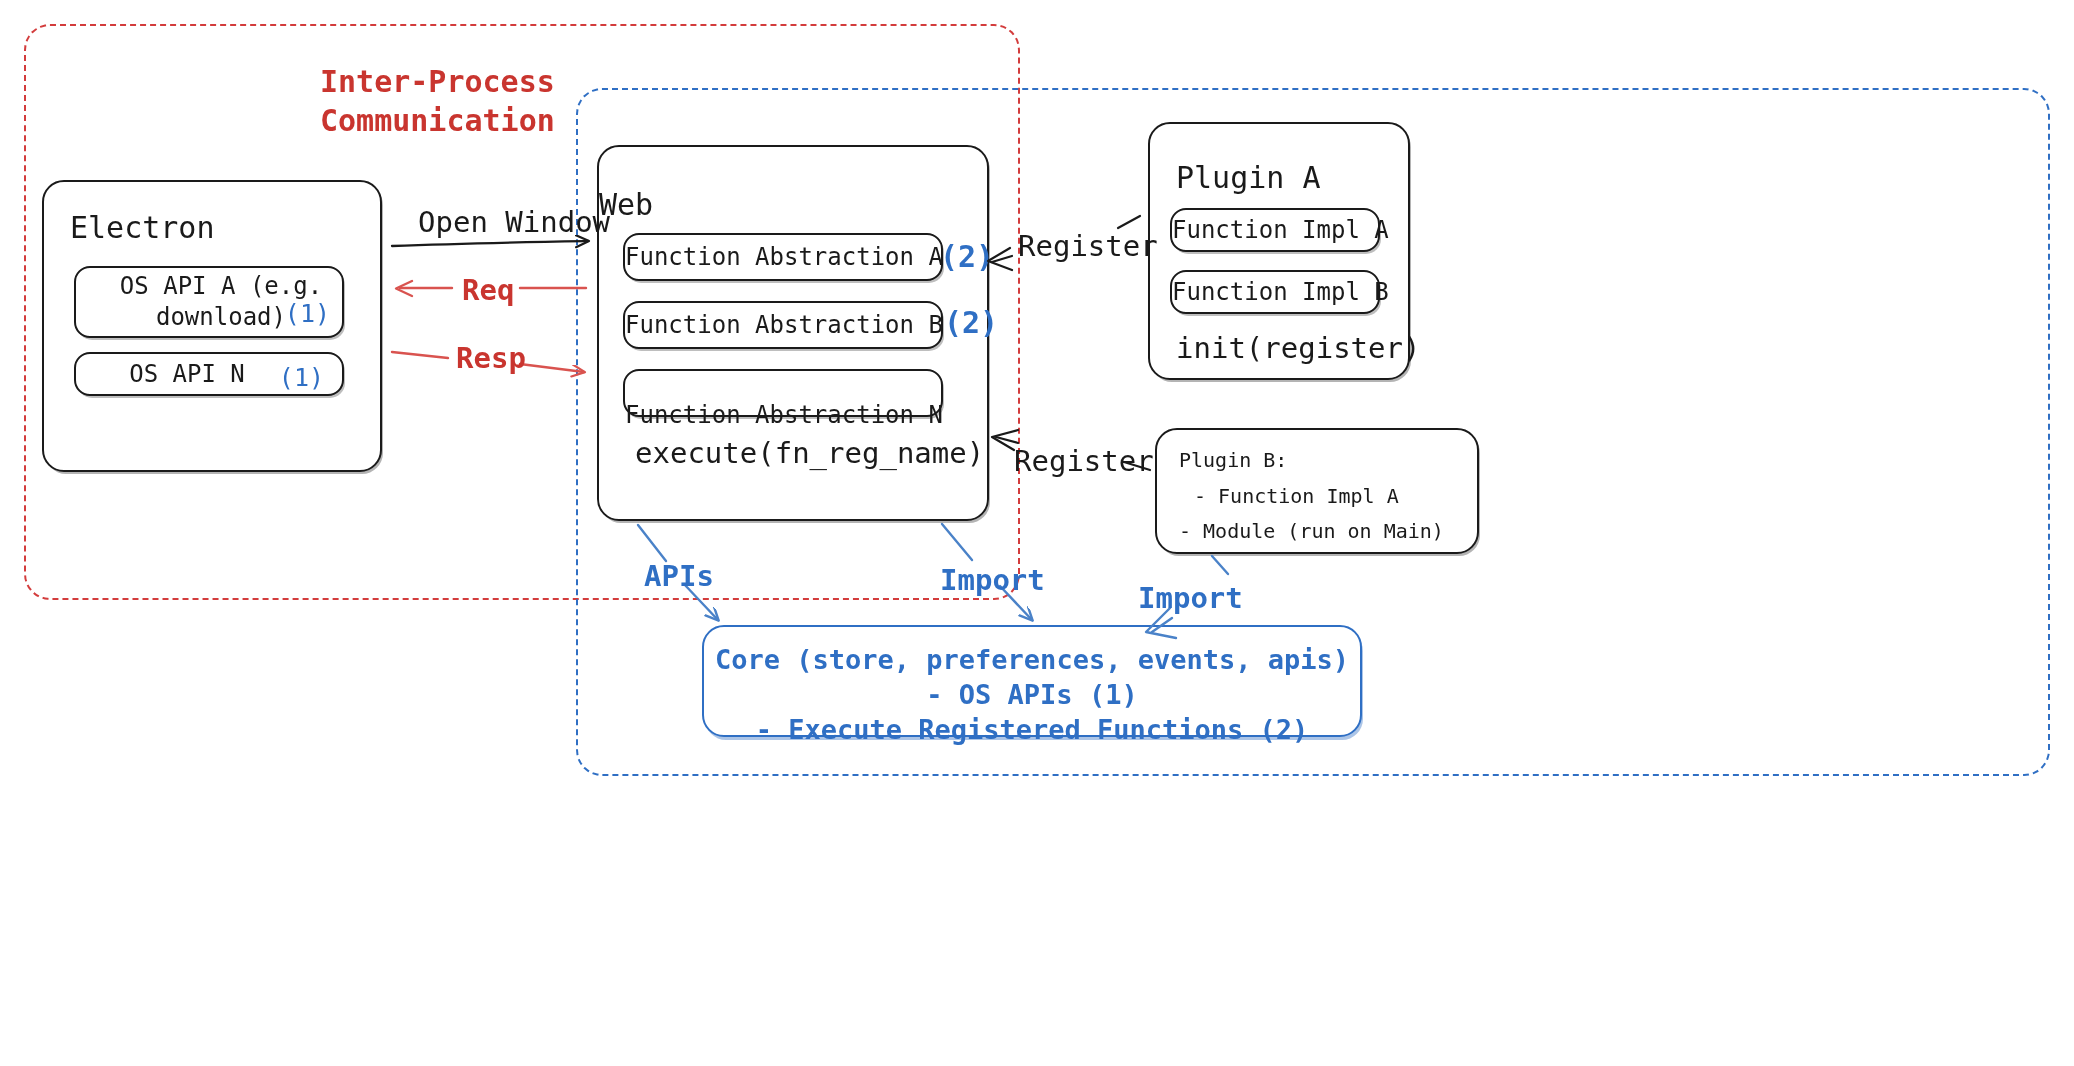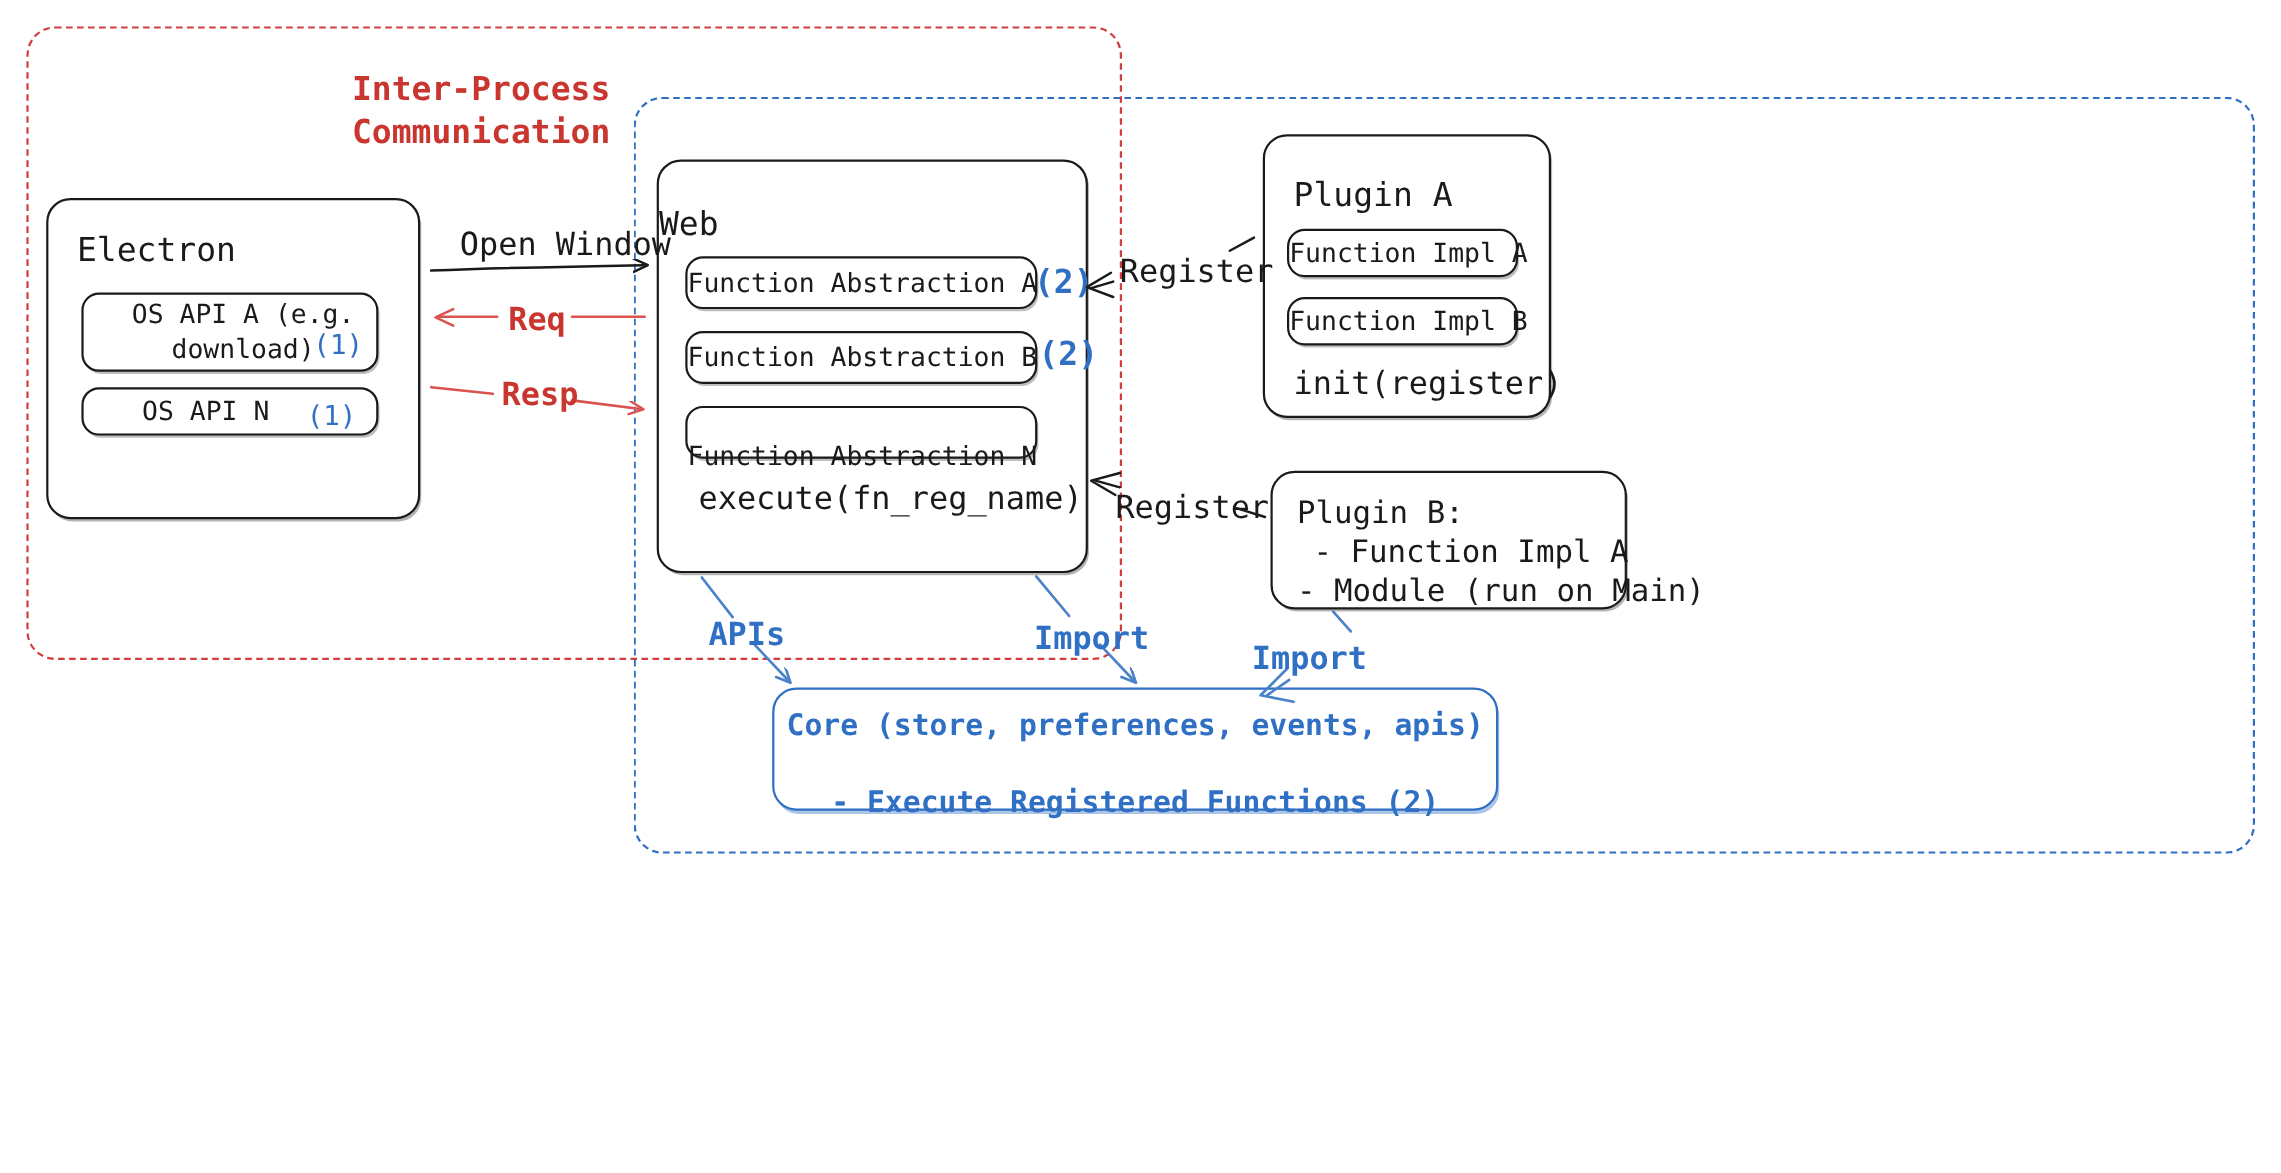--- a/index.html
+++ b/index.html
@@ -15,21 +15,21 @@
   .core-box{border:2.6px solid #2f6fc4;border-radius:22px;background:#fff;
             box-shadow:2px 4px 0 -1px rgba(47,111,196,.40);}
 
   .lbl{position:absolute;white-space:pre;line-height:1.28;}
   .t-red{color:#c9352f;}
   .t-blue{color:#2f6fc4;}
   .t-dark{color:#1a1a1a;}
   .center-x{display:flex;align-items:center;justify-content:center;}
   .s34{font-size:30px;}
   .s30{font-size:29px;}
-  .s28{font-size:28px;}
+  .s28{font-size:20px;}
   .b{font-weight:700;}
 
   .boxtitle{position:absolute;font-size:30px;color:#1a1a1a;white-space:pre;}
   .rowtext{width:100%;text-align:center;font-size:29px;color:#1a1a1a;white-space:pre;}
   .multiline{line-height:1.30;}
 </style>
 </head>
 <body>
 
 <div id="stage">
@@ -93,20 +93,21 @@
   </div>
 
   <div class="box solid" style="left:1155px;top:428px;width:324px;height:126px;">
     <div class="lbl s28 t-dark" style="left:22px;top:18px;">Plugin B:</div>
     <div class="lbl s28 t-dark" style="left:22px;top:54px;margin-left:15px;">- Function Impl A</div>
     <div class="lbl s28 t-dark" style="left:22px;top:89px;">- Module (run on Main)</div>
   </div>
 
   <div class="box core-box" style="left:702px;top:625px;width:660px;height:112px;">
     <div class="lbl t-blue b" style="left:0;right:0;top:16px;text-align:center;font-size:27px;">Core (store, preferences, events, apis)</div>
+    <div class="lbl t-blue b" style="left:0;right:0;top:51px;text-align:center;font-size:27px;">- OS APIs (1)</div>
     <div class="lbl t-blue b" style="left:0;right:0;top:86px;text-align:center;font-size:27px;">- Execute Registered Functions (2)</div>
   </div>
 
   <svg class="layer" viewBox="0 0 2074 1066">
     <defs>
       <marker id="ah-dark" markerWidth="16" markerHeight="16" refX="13" refY="6" orient="auto" markerUnits="userSpaceOnUse">
         <path d="M1,0 L14,6 L1,12" fill="none" stroke="#1a1a1a" stroke-width="2.2" stroke-linecap="round" stroke-linejoin="round"></path>
       </marker>
       <marker id="ah-red" markerWidth="16" markerHeight="16" refX="13" refY="6" orient="auto" markerUnits="userSpaceOnUse">
         <path d="M1,0 L14,6 L1,12" fill="none" stroke="#d9534f" stroke-width="2.2" stroke-linecap="round" stroke-linejoin="round"></path>

